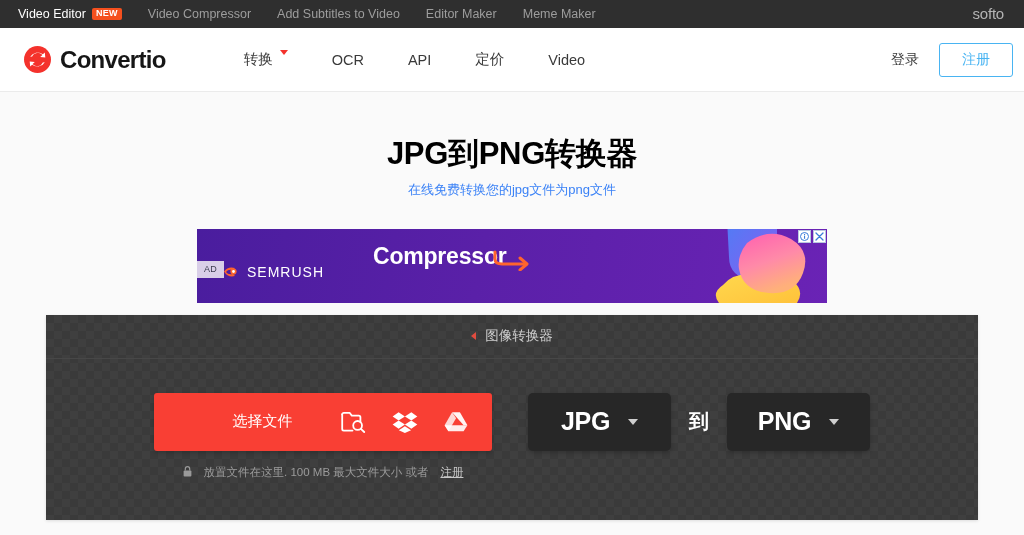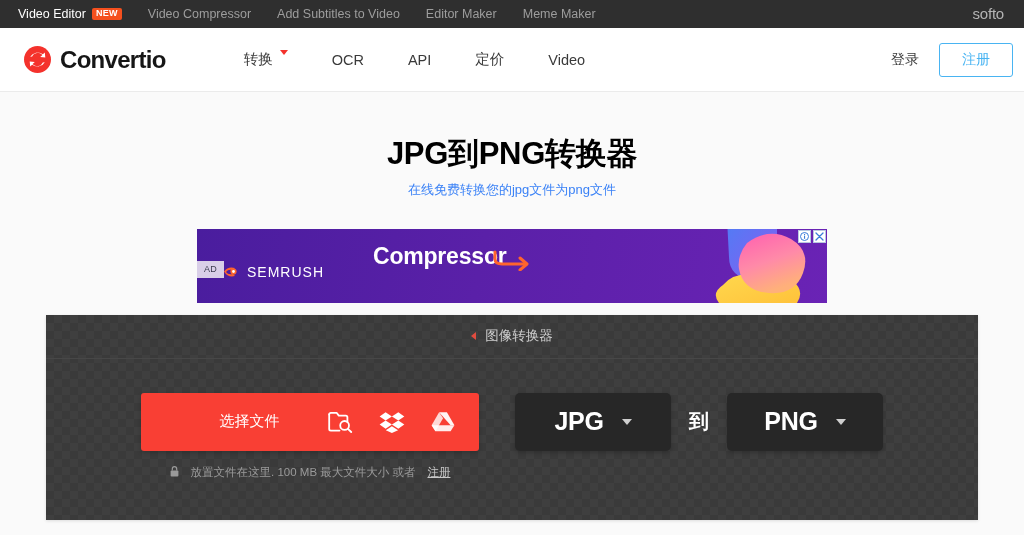--- a/index.html
+++ b/index.html
@@ -244,21 +244,21 @@
     margin-top: 14px;
     display: flex; align-items: center; justify-content: center;
     gap: 12px;
     color: #9a9a9a;
     font-size: 11.5px;
   }
   .drop-hint a { color: #c8c8c8; text-decoration: underline; cursor: pointer; }
 
   .format-col { display: flex; align-items: center; gap: 18px; padding-top: 0; }
   .fmt-select {
-    width: 156px; height: 58px;
+    width: 143px; height: 58px;
     background: #272727;
     border: none;
     border-radius: 5px;
     display: flex; align-items: center; justify-content: center;
     gap: 18px;
     cursor: pointer;
     box-shadow: 0 2px 4px rgba(0,0,0,0.2);
   }
   .fmt-text {
     color: #ffffff;

